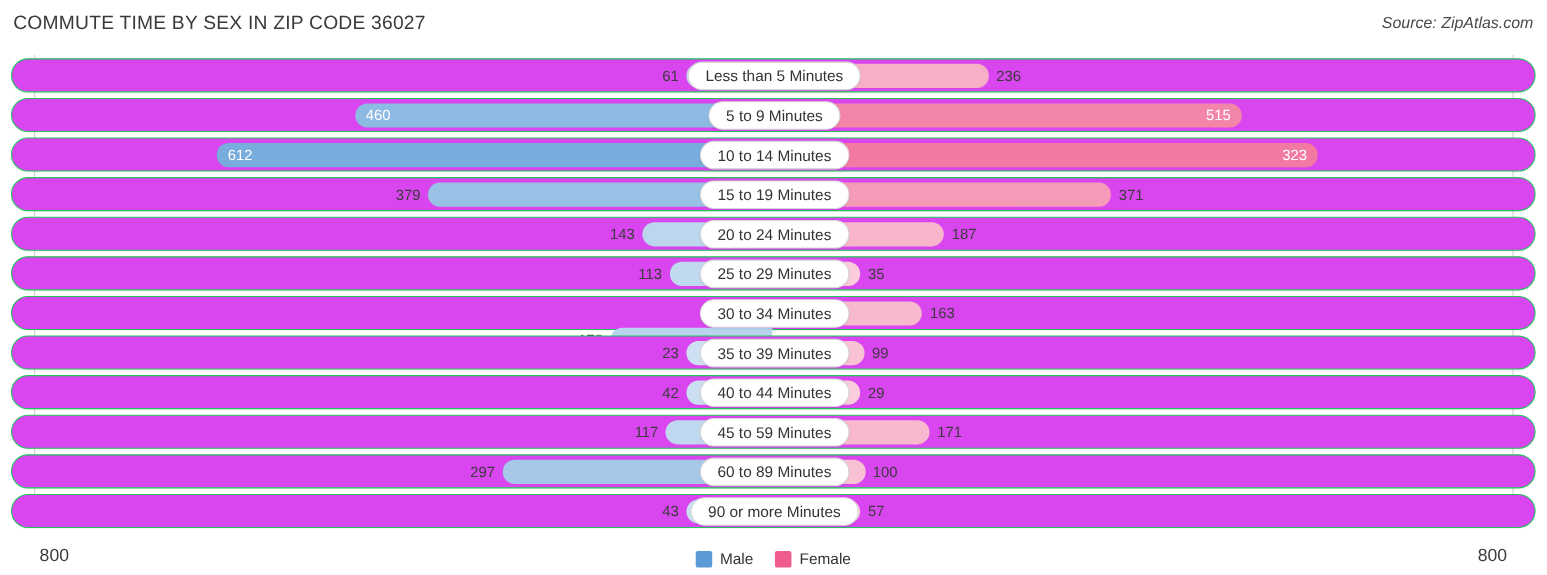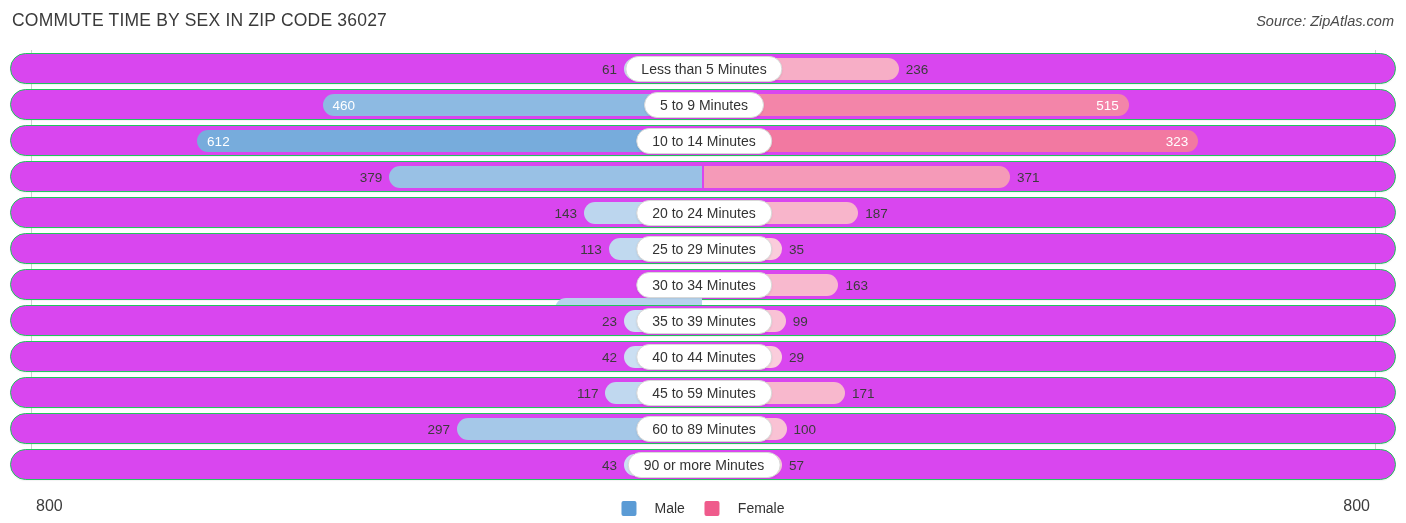--- a/index.html
+++ b/index.html
@@ -88,21 +88,21 @@
     font-size: 16px; color: #3c3c3c;
   }
   .axis-label.left  { left: 36px; }
   .axis-label.right { right: 36px; }
 
   .legend {
     position: absolute; bottom: 7px; left: 50%;
     transform: translateX(-50%);
     display: flex; align-items: center; gap: 20px;
   }
-  .legend-item { display: flex; align-items: center; gap: 18px; }
+  .legend-item { display: flex; align-items: center; gap: 7px; }
   .swatch { width: 15px; height: 15px; border-radius: 2px; }
   .legend-text { font-size: 14px; color: #333333; }
 </style>
 </head>
 <body>
 
 <div class="page">
 
   <div class="title">COMMUTE TIME BY SEX IN ZIP CODE 36027</div>
   <div class="source">Source: ZipAtlas.com</div>
@@ -137,20 +137,21 @@
         </div>
         <div class="cat">10 to 14 Minutes</div>
       </div>
       <div class="row" style="top: 111px;">
         <div class="bar male" style="width: 312.675px; background: rgb(153, 193, 229);">
           <span class="val male-out">379</span>
         </div>
         <div class="bar female" style="width: 306.075px; background: rgb(245, 154, 184);">
           <span class="val female-out">371</span>
         </div>
+        <div class="cat">15 to 19 Minutes</div>
       </div>
       <div class="row" style="top: 147px;">
         <div class="bar male" style="width: 117.975px; background: rgb(188, 214, 238);">
           <span class="val male-out">143</span>
         </div>
         <div class="bar female" style="width: 154.275px; background: rgb(248, 181, 203);">
           <span class="val female-out">187</span>
         </div>
         <div class="cat">20 to 24 Minutes</div>
       </div>

